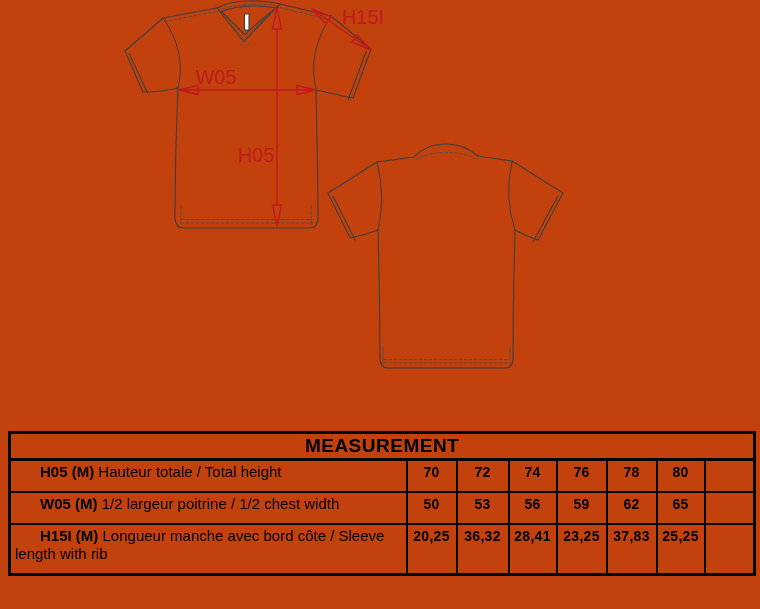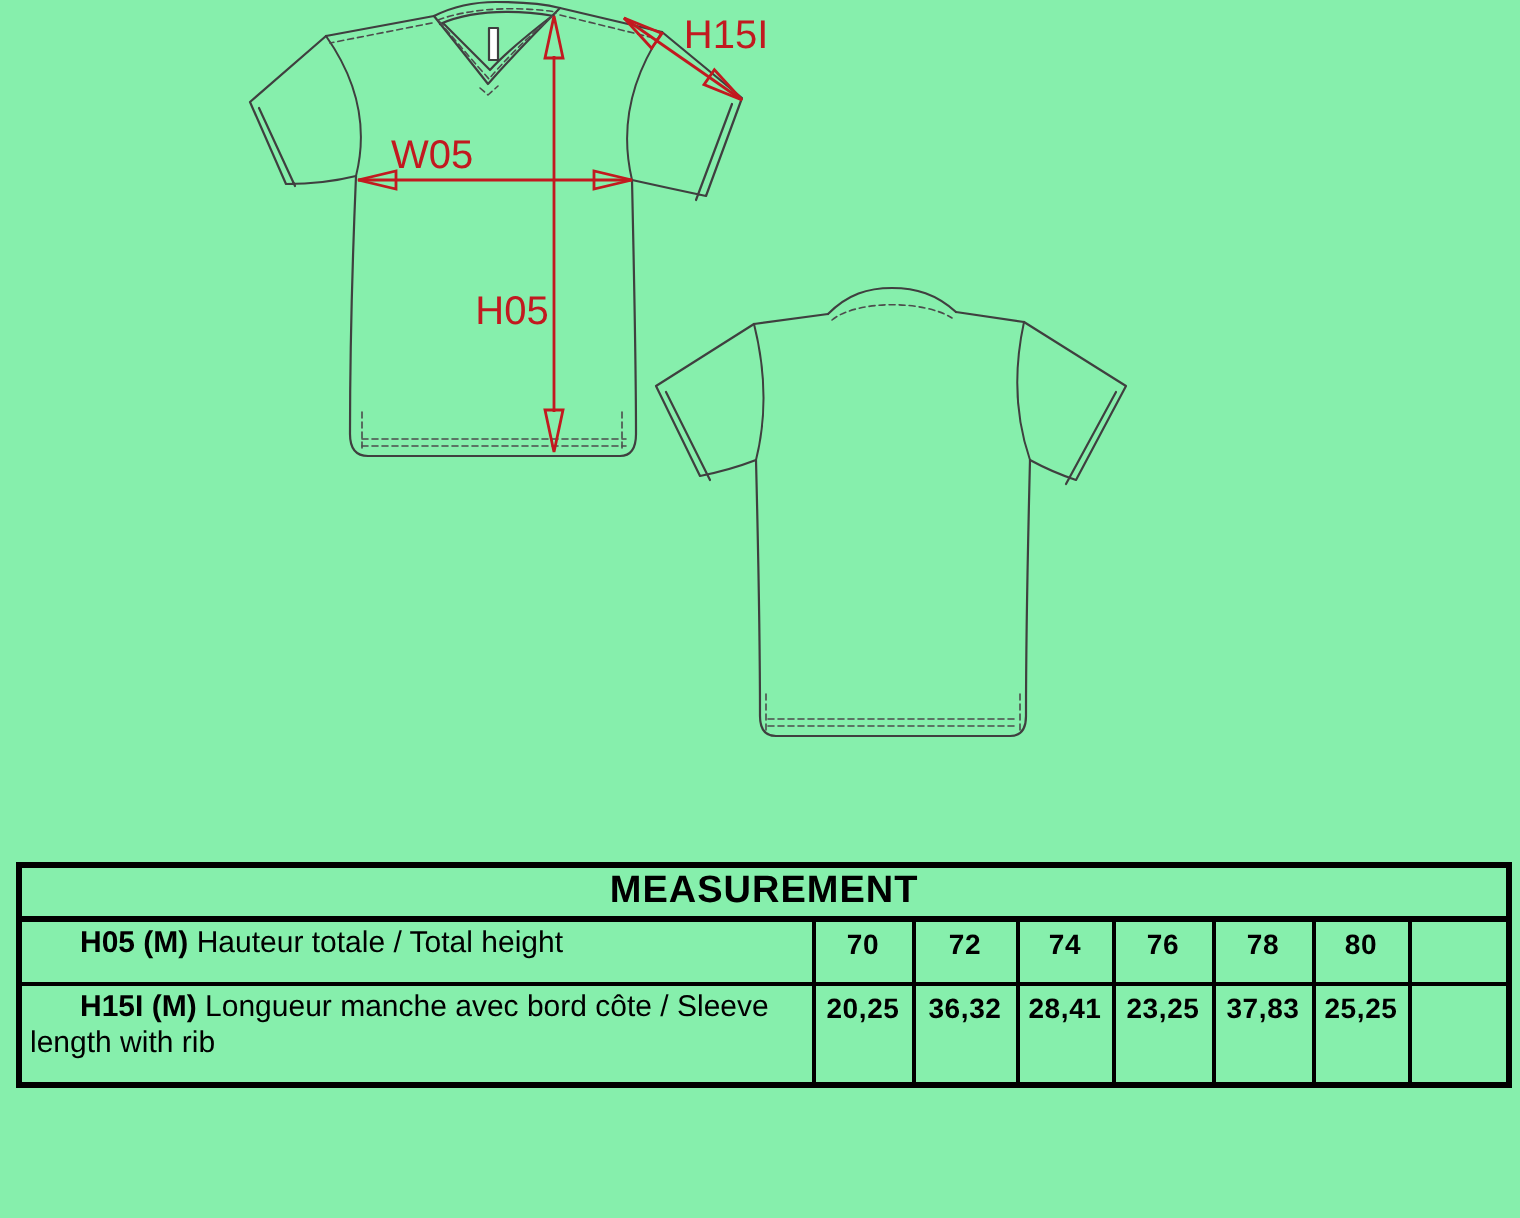--- a/index.html
+++ b/index.html
@@ -1,17 +1,17 @@
 <!DOCTYPE html>
 <html><head>
 <meta charset="utf-8">
 <style>
   html,body{margin:0;padding:0;background:#fff;}
   .sheet{
-    position:relative;width:760px;height:609px;background:#86efac;overflow:hidden;
+    position:relative;width:760px;height:609px;background:#c2410c;overflow:hidden;
     font-family:"Liberation Sans", sans-serif;color:#000;
   }
   .drawing{position:absolute;left:0;top:0;}
   .meas-table{
     position:absolute;left:8px;top:431px;
     border-collapse:collapse;table-layout:fixed;width:745px;
     font-family:"Liberation Sans", sans-serif;
   }
   .meas-table td, .meas-table th{
     border:2px solid #000;vertical-align:top;overflow:hidden;
@@ -145,20 +145,30 @@
     <tr class="row-short">
       <td class="desc-cell"><b>H05 (M)</b> <span>Hauteur totale / Total height</span></td>
       <td class="val-cell">70</td>
       <td class="val-cell">72</td>
       <td class="val-cell">74</td>
       <td class="val-cell">76</td>
       <td class="val-cell">78</td>
       <td class="val-cell">80</td>
       <td class="val-cell"></td>
     </tr>
+    <tr class="row-short">
+      <td class="desc-cell"><b>W05 (M)</b> <span>1/2 largeur poitrine / 1/2 chest width</span></td>
+      <td class="val-cell">50</td>
+      <td class="val-cell">53</td>
+      <td class="val-cell">56</td>
+      <td class="val-cell">59</td>
+      <td class="val-cell">62</td>
+      <td class="val-cell">65</td>
+      <td class="val-cell"></td>
+    </tr>
     <tr class="row-tall">
       <td class="desc-cell"><b>H15I (M)</b> <span>Longueur manche avec bord côte / Sleeve length with rib</span></td>
       <td class="val-cell">20,25</td>
       <td class="val-cell">36,32</td>
       <td class="val-cell">28,41</td>
       <td class="val-cell">23,25</td>
       <td class="val-cell">37,83</td>
       <td class="val-cell">25,25</td>
       <td class="val-cell"></td>
     </tr>

